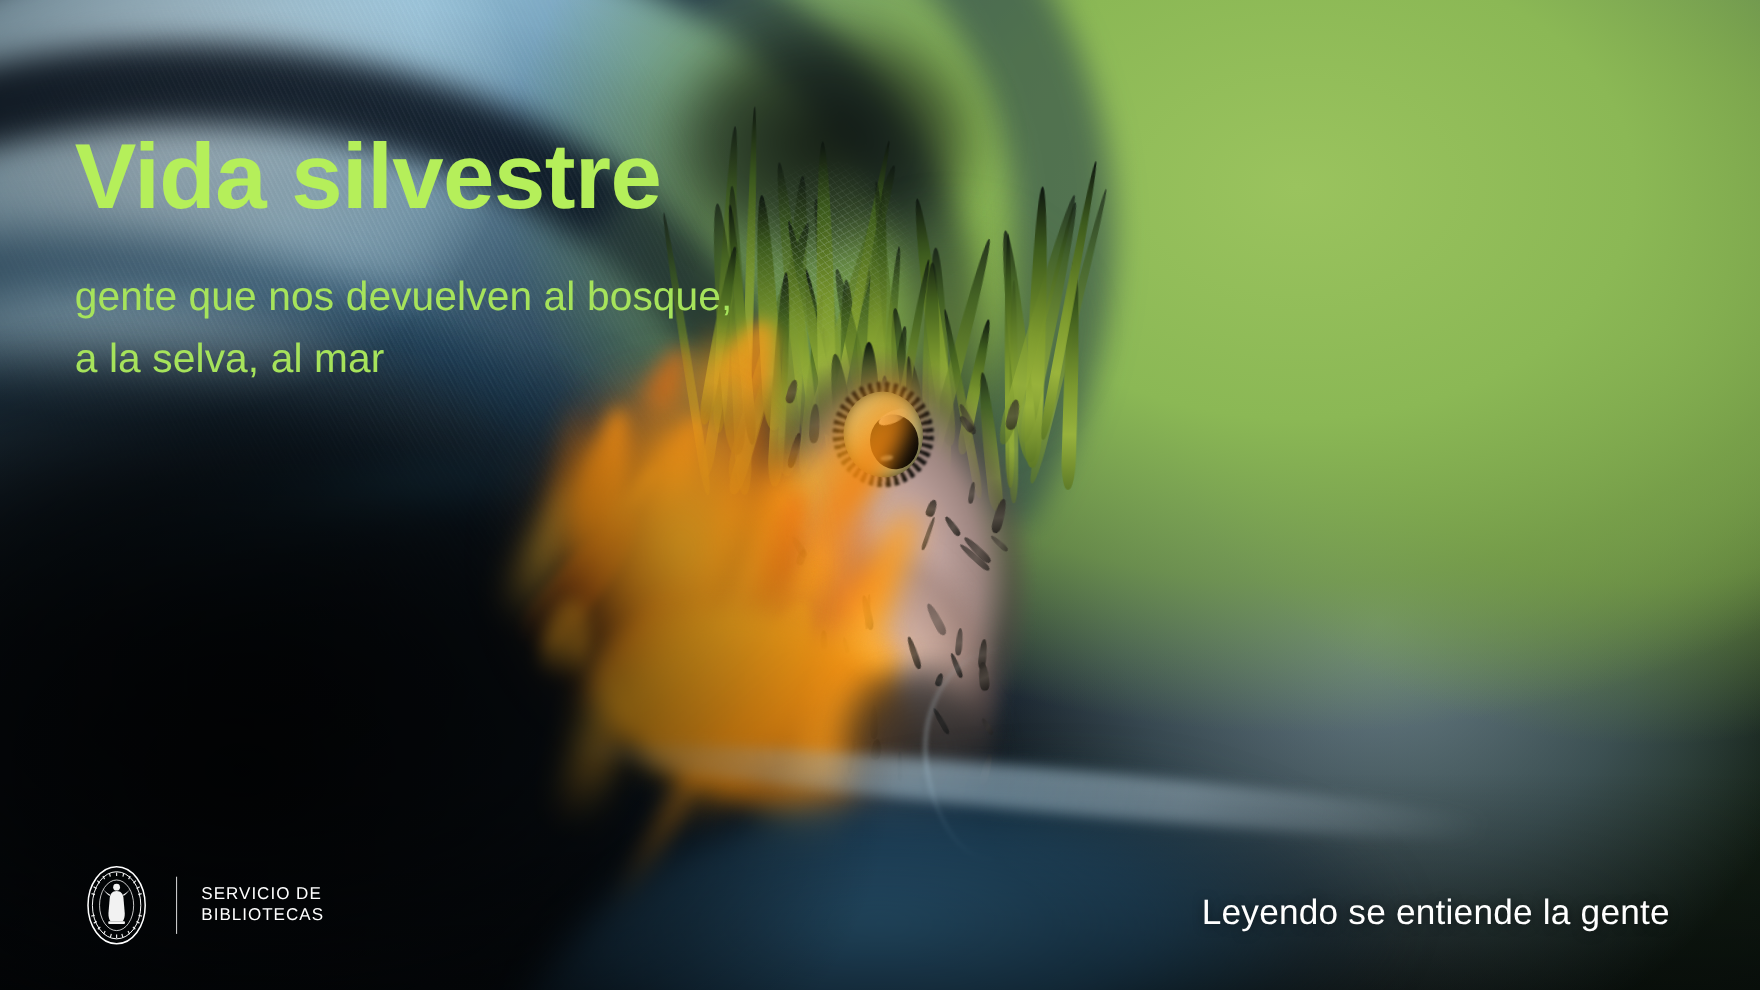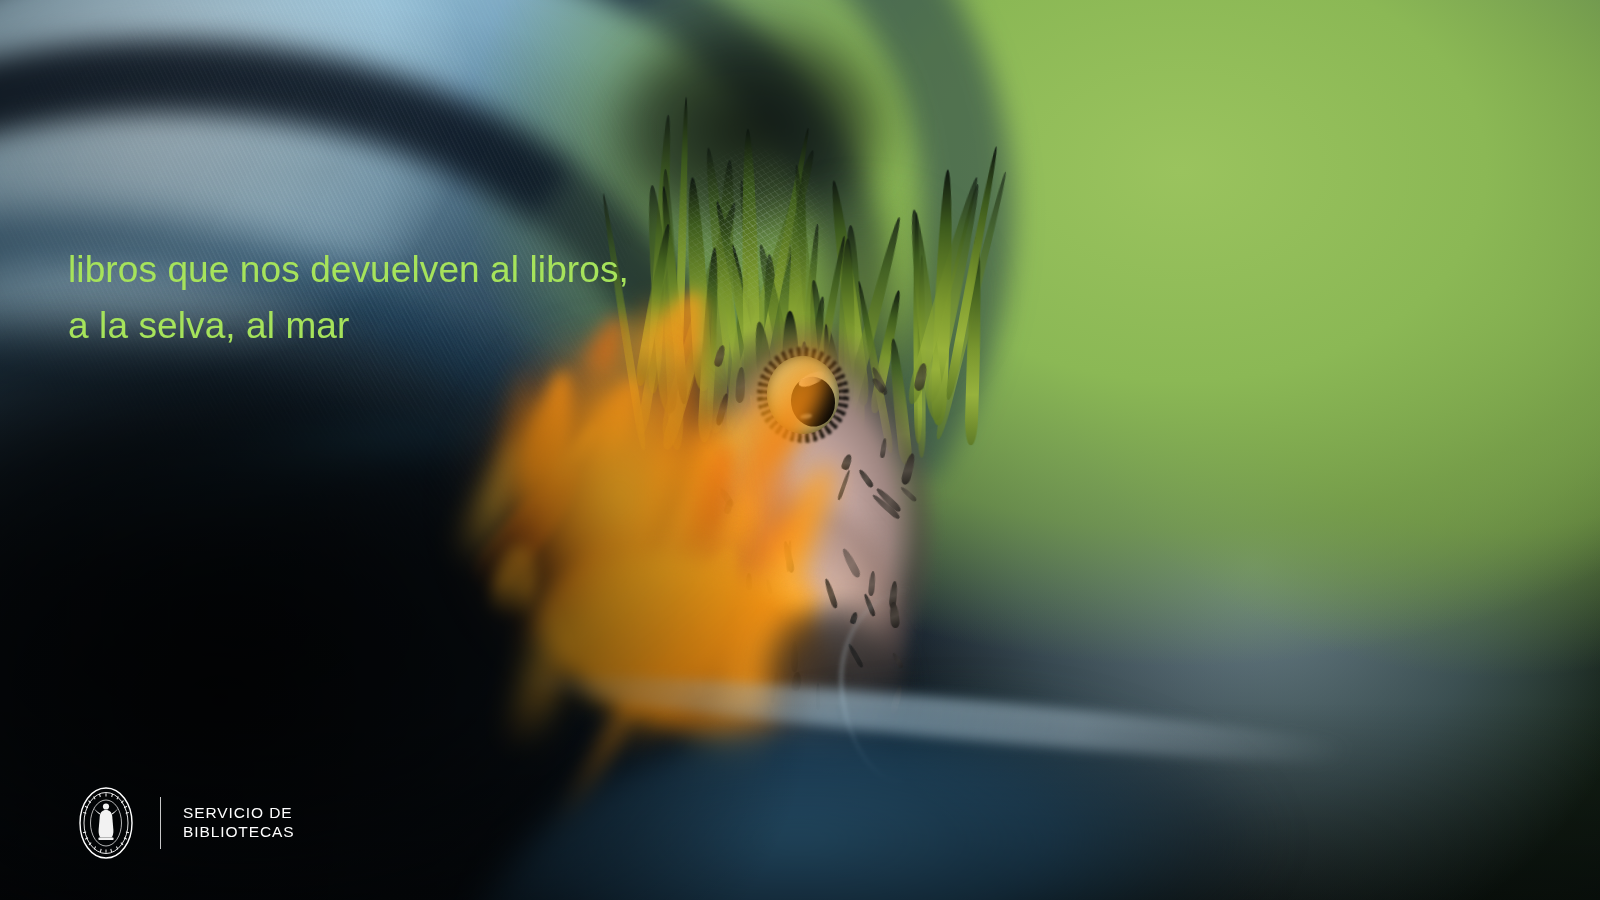--- a/index.html
+++ b/index.html
@@ -567,22 +567,23 @@
     <div class="beak-dark"></div>
     <div class="beak-rim"></div>
 
     <div class="shoulder"></div>
     <div class="shoulder-edge"></div>
 
     <div class="vignette"></div>
     <div class="text-scrim"></div>
   </div>
 
-
-  <p class="subhead">libros que nos devuelven al libros,
+  <h1 class="headline">Vida silvestre</h1>
+
+  <p class="subhead">gente que nos devuelven al bosque,
 a la selva, al mar</p>
 
   <div class="logo-lockup">
     <svg class="seal" viewBox="0 0 56 74">
       <ellipse cx="28" cy="37" rx="26" ry="35" fill="none" stroke="#ffffff" stroke-width="1.4"></ellipse>
       <ellipse cx="28" cy="37" rx="22" ry="30.5" fill="none" stroke="#ffffff" stroke-width="0.9"></ellipse>
       <ellipse cx="28" cy="37" rx="15.5" ry="23" fill="none" stroke="#ffffff" stroke-width="0.7"></ellipse>
 
       <g stroke="#ffffff" stroke-width="1.05" opacity="0.92">
         <line x1="28" y1="7.2" x2="28" y2="10.4"></line>
@@ -619,13 +620,14 @@
       </g>
     </svg>
 
 
     <div class="logo-divider"></div>
 
     <div class="logo-service">SERVICIO DE
 BIBLIOTECAS</div>
   </div>
 
+  <div class="tagline">Leyendo se entiende la gente</div>
 </div>
 
 </body></html>

